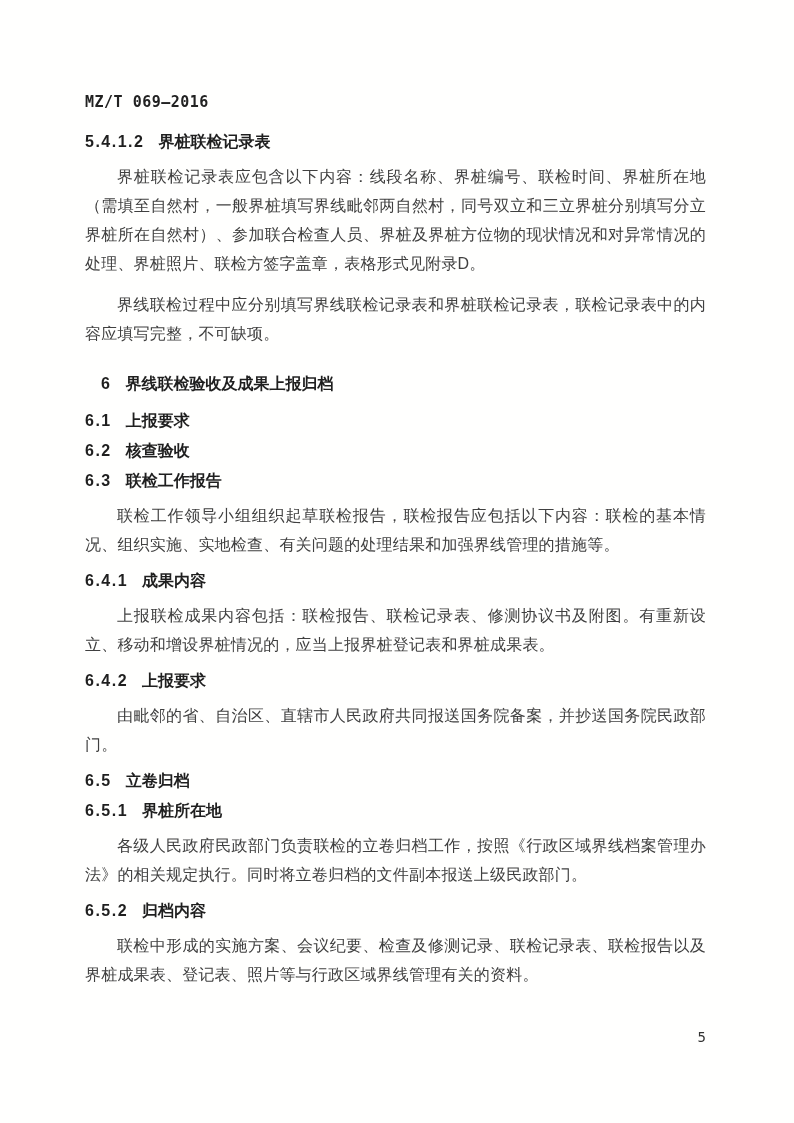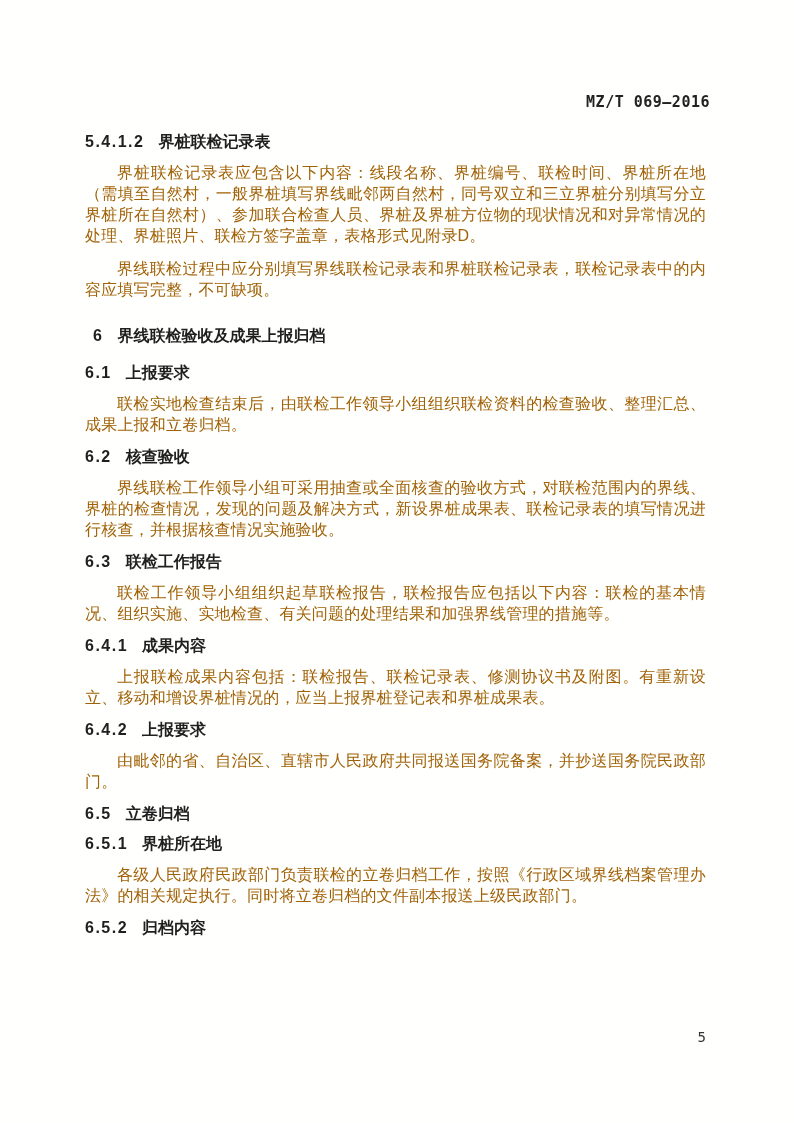--- a/index.html
+++ b/index.html
@@ -14,22 +14,22 @@
     background: #fffffe;
     box-sizing: border-box;
     font-family: "Liberation Sans", sans-serif;
     color: #2a2a2a;
     overflow: hidden;
   }
   .doc-header {
     position: absolute;
     top: 93px;
     left: 85px;
-    right: 84px;
-    text-align: right;
+    right: 72px;
+    text-align: left;
   }
   .doc-number {
     font-family: "DejaVu Sans Mono", monospace;
     font-size: 15px;
     letter-spacing: 0.5px;
     color: #222222;
     font-weight: bold;
   }
   .content {
     position: absolute;
@@ -43,29 +43,29 @@
     font-weight: bold;
     color: #1f1f1f;
     margin: 10px 0 11px 0;
   }
   .heading .h-num {
     display: inline-block;
     margin-right: 14px;
     letter-spacing: 1.5px;
   }
   .heading.chapter {
-    margin: 26px 0 18px 8px;
+    margin: 26px 0 18px 16px;
   }
   .para {
     font-size: 16px;
-    line-height: 21px;
+    line-height: 29px;
     text-align: justify;
     text-indent: 2em;
     margin: 0 16px 12px 0;
-    color: #a16207;
+    color: #404040;
     letter-spacing: 0.2px;
   }
   .doc-footer {
     position: absolute;
     top: 1028px;
     left: 85px;
     right: 88px;
     text-align: right;
   }
   .page-number {
@@ -81,31 +81,30 @@
   <div class="doc-header">
     <span class="doc-number">MZ/T 069—2016</span>
   </div>
 
   <div class="content">
       <div class="heading"><span class="h-num">5.4.1.2</span><span class="h-title">界桩联检记录表</span></div>
       <p class="para">界桩联检记录表应包含以下内容：线段名称、界桩编号、联检时间、界桩所在地（需填至自然村，一般界桩填写界线毗邻两自然村，同号双立和三立界桩分别填写分立界桩所在自然村）、参加联合检查人员、界桩及界桩方位物的现状情况和对异常情况的处理、界桩照片、联检方签字盖章，表格形式见附录D。</p>
       <p class="para">界线联检过程中应分别填写界线联检记录表和界桩联检记录表，联检记录表中的内容应填写完整，不可缺项。</p>
       <div class="heading chapter"><span class="h-num">6</span><span class="h-title">界线联检验收及成果上报归档</span></div>
       <div class="heading"><span class="h-num">6.1</span><span class="h-title">上报要求</span></div>
-      <p class="para">联检实地检查结束后，由联检工作领导小组组织联检资料的检查验收、整理汇总、成果上报和立卷归档。</p>
       <div class="heading"><span class="h-num">6.2</span><span class="h-title">核查验收</span></div>
-      <p class="para">界线联检工作领导小组可采用抽查或全面核查的验收方式，对联检范围内的界线、界桩的检查情况，发现的问题及解决方式，新设界桩成果表、联检记录表的填写情况进行核查，并根据核查情况实施验收。</p>
       <div class="heading"><span class="h-num">6.3</span><span class="h-title">联检工作报告</span></div>
       <p class="para">联检工作领导小组组织起草联检报告，联检报告应包括以下内容：联检的基本情况、组织实施、实地检查、有关问题的处理结果和加强界线管理的措施等。</p>
       <div class="heading"><span class="h-num">6.4.1</span><span class="h-title">成果内容</span></div>
       <p class="para">上报联检成果内容包括：联检报告、联检记录表、修测协议书及附图。有重新设立、移动和增设界桩情况的，应当上报界桩登记表和界桩成果表。</p>
       <div class="heading"><span class="h-num">6.4.2</span><span class="h-title">上报要求</span></div>
       <p class="para">由毗邻的省、自治区、直辖市人民政府共同报送国务院备案，并抄送国务院民政部门。</p>
       <div class="heading"><span class="h-num">6.5</span><span class="h-title">立卷归档</span></div>
       <div class="heading"><span class="h-num">6.5.1</span><span class="h-title">界桩所在地</span></div>
       <p class="para">各级人民政府民政部门负责联检的立卷归档工作，按照《行政区域界线档案管理办法》的相关规定执行。同时将立卷归档的文件副本报送上级民政部门。</p>
       <div class="heading"><span class="h-num">6.5.2</span><span class="h-title">归档内容</span></div>
+      <p class="para">联检中形成的实施方案、会议纪要、检查及修测记录、联检记录表、联检报告以及界桩成果表、登记表、照片等与行政区域界线管理有关的资料。</p>
     </div>
 
   <div class="doc-footer">
     <span class="page-number">5</span>
   </div>
 </div>
 
 </body></html>

